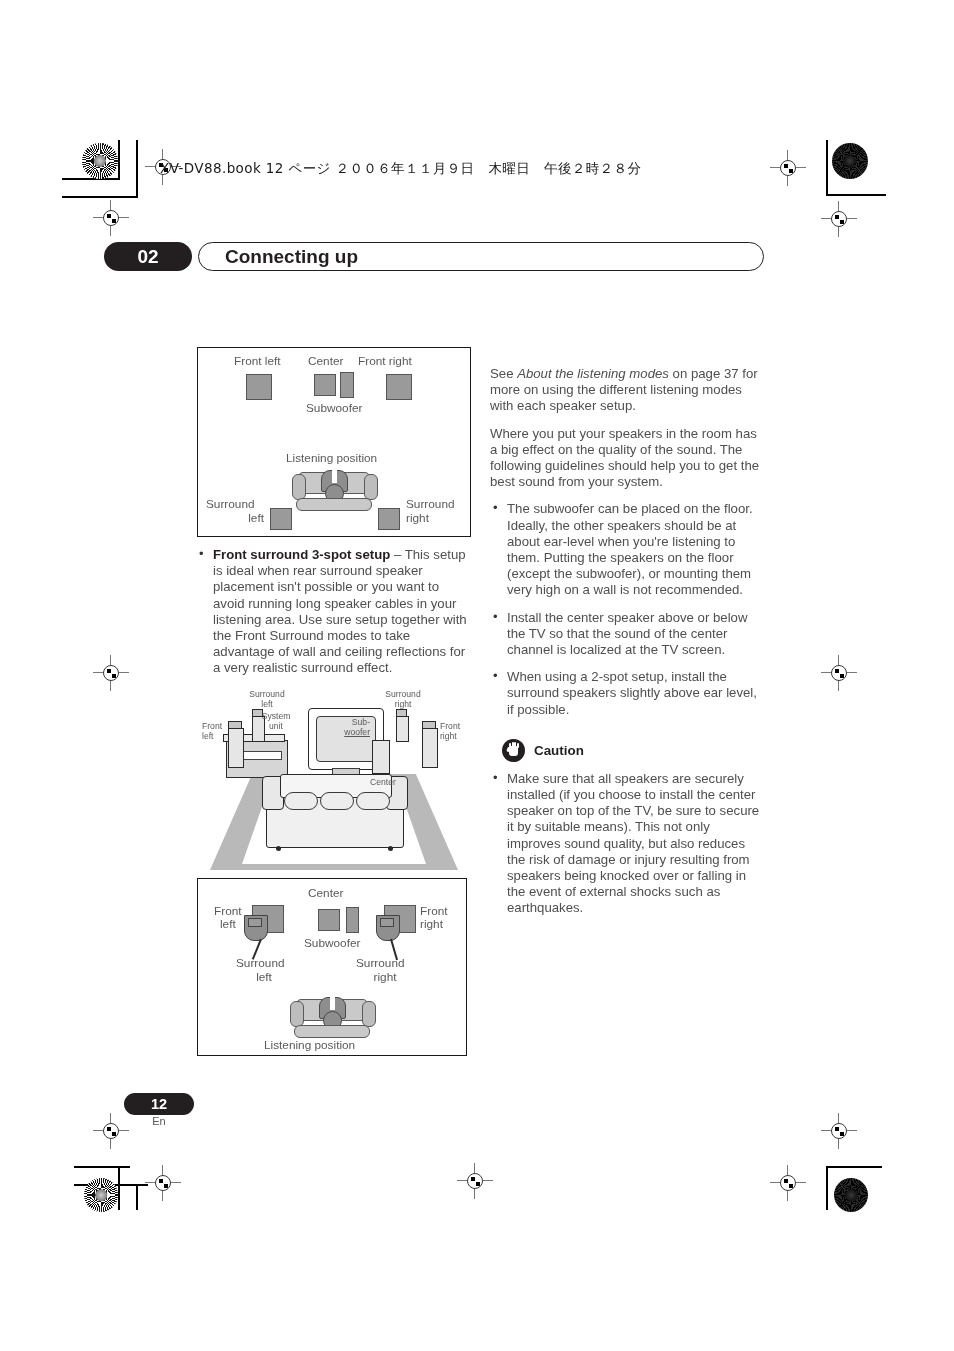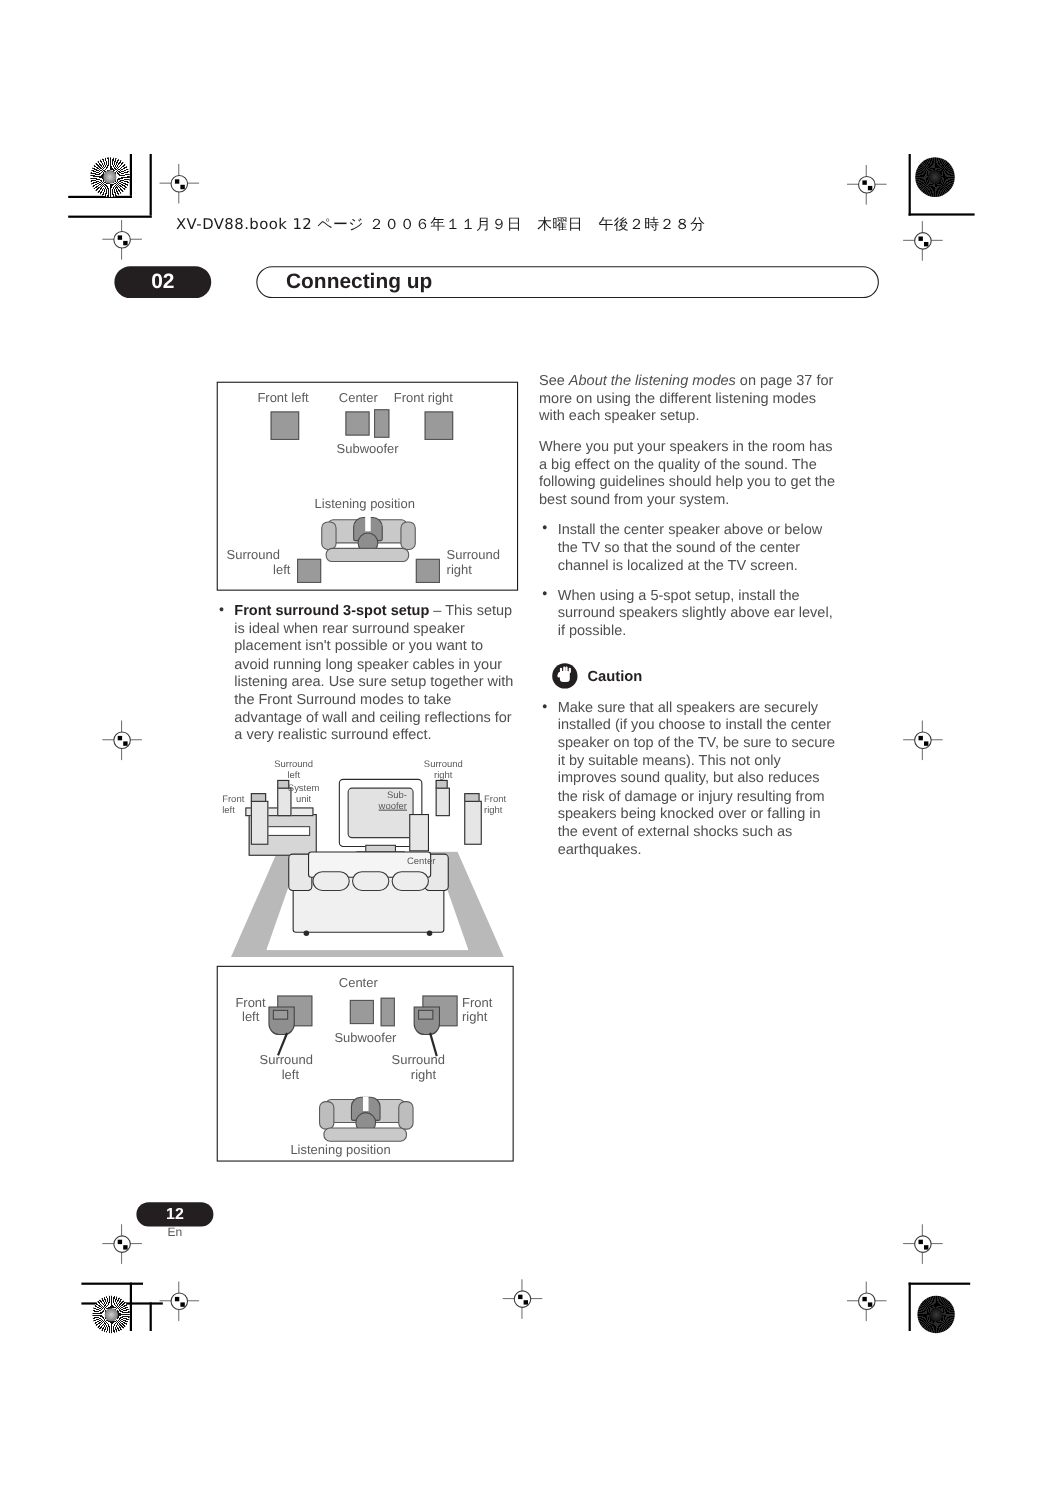--- a/index.html
+++ b/index.html
@@ -18,33 +18,33 @@
 
   .rosette{position:absolute;border-radius:50%;
      background:repeating-conic-gradient(#111 0deg 4deg,#ffffff 4deg 8deg);}
   .rosette.dark{background:repeating-conic-gradient(#000 0deg 3deg,#2a2a2a 3deg 6deg);}
   .rosette .core{position:absolute;left:50%;top:50%;transform:translate(-50%,-50%);
      width:34%;height:34%;border-radius:50%;background:radial-gradient(circle,#cfcfcf 0%,#888 60%,#333 100%);}
   .rosette.dark .core{background:radial-gradient(circle,#3a3a3a 0%,#111 70%);}
 
   
   .book-header{position:absolute;left:160px;top:160px;font-size:13.5px;color:#1a1a1a;
-     letter-spacing:.4px;white-space:nowrap;font-family:"DejaVu Sans",sans-serif;margin-top:35px;}
-
-  
-  .chapter{position:absolute;left:104px;top:242px;height:29px;display:flex;align-items:center;gap:35px;}
+     letter-spacing:.4px;white-space:nowrap;font-family:"DejaVu Sans",sans-serif;}
+
+  
+  .chapter{position:absolute;left:104px;top:242px;height:29px;display:flex;align-items:center;}
   .chap-num{width:88px;height:29px;background:#231f20;border-radius:14.5px;color:#fff;
      font-size:19px;font-weight:bold;display:flex;align-items:center;justify-content:center;letter-spacing:0;}
   .chap-title{margin-left:6px;width:566px;height:29px;border:1.6px solid #231f20;border-radius:14.5px;
      display:flex;align-items:center;padding-left:26px;box-sizing:border-box;
      font-size:19px;font-weight:bold;color:#231f20;}
 
   
   .col-left{position:absolute;left:196px;top:345px;width:272px;}
-  .col-right{position:absolute;left:490px;top:338px;width:276px;}
+  .col-right{position:absolute;left:490px;top:366px;width:276px;}
 
   p.body{margin:0 0 11px 0;font-size:13.2px;line-height:16.2px;color:#4f4f4f;}
   p.body i{font-style:italic;}
   ul.bullets{margin:0;padding:0;list-style:none;}
   ul.bullets li{position:relative;padding-left:17px;margin-bottom:11px;
      font-size:13.2px;line-height:16.2px;color:#4f4f4f;}
   ul.bullets li:before{content:"\2022";position:absolute;left:3px;top:-1px;color:#333;font-size:13px;}
   ul.bullets li b{color:#231f20;font-weight:bold;}
 
   
@@ -349,22 +349,23 @@
       <div class="seat"></div>
   </div>
   <div class="lbl" style="left:66px;top:160px;">Listening position</div>
 </div>
 
 <div class="col-right">
   <p class="body"><span>See </span><i>About the listening modes</i><span> on page 37 for more on using the different listening modes with each speaker setup.</span></p>
   <p class="body">Where you put your speakers in the room has a big effect on the quality of the sound. The following guidelines should help you to get the best sound from your system.</p>
 
   <ul class="bullets">
+    <li>The subwoofer can be placed on the floor. Ideally, the other speakers should be at about ear-level when you're listening to them. Putting the speakers on the floor (except the subwoofer), or mounting them very high on a wall is not recommended.</li>
     <li>Install the center speaker above or below the TV so that the sound of the center channel is localized at the TV screen.</li>
-    <li>When using a 5-spot setup, install the surround speakers slightly above ear level, if possible.</li>
+    <li>When using a 2-spot setup, install the surround speakers slightly above ear level, if possible.</li>
   </ul>
 
   <div class="caution-head">
     <div class="caution-icon">
       <div class="f1"></div>
         <div class="f2"></div>
         <div class="f3"></div>
         <div class="f4"></div>
       <div class="palm"></div>
         <div class="thumb"></div>

